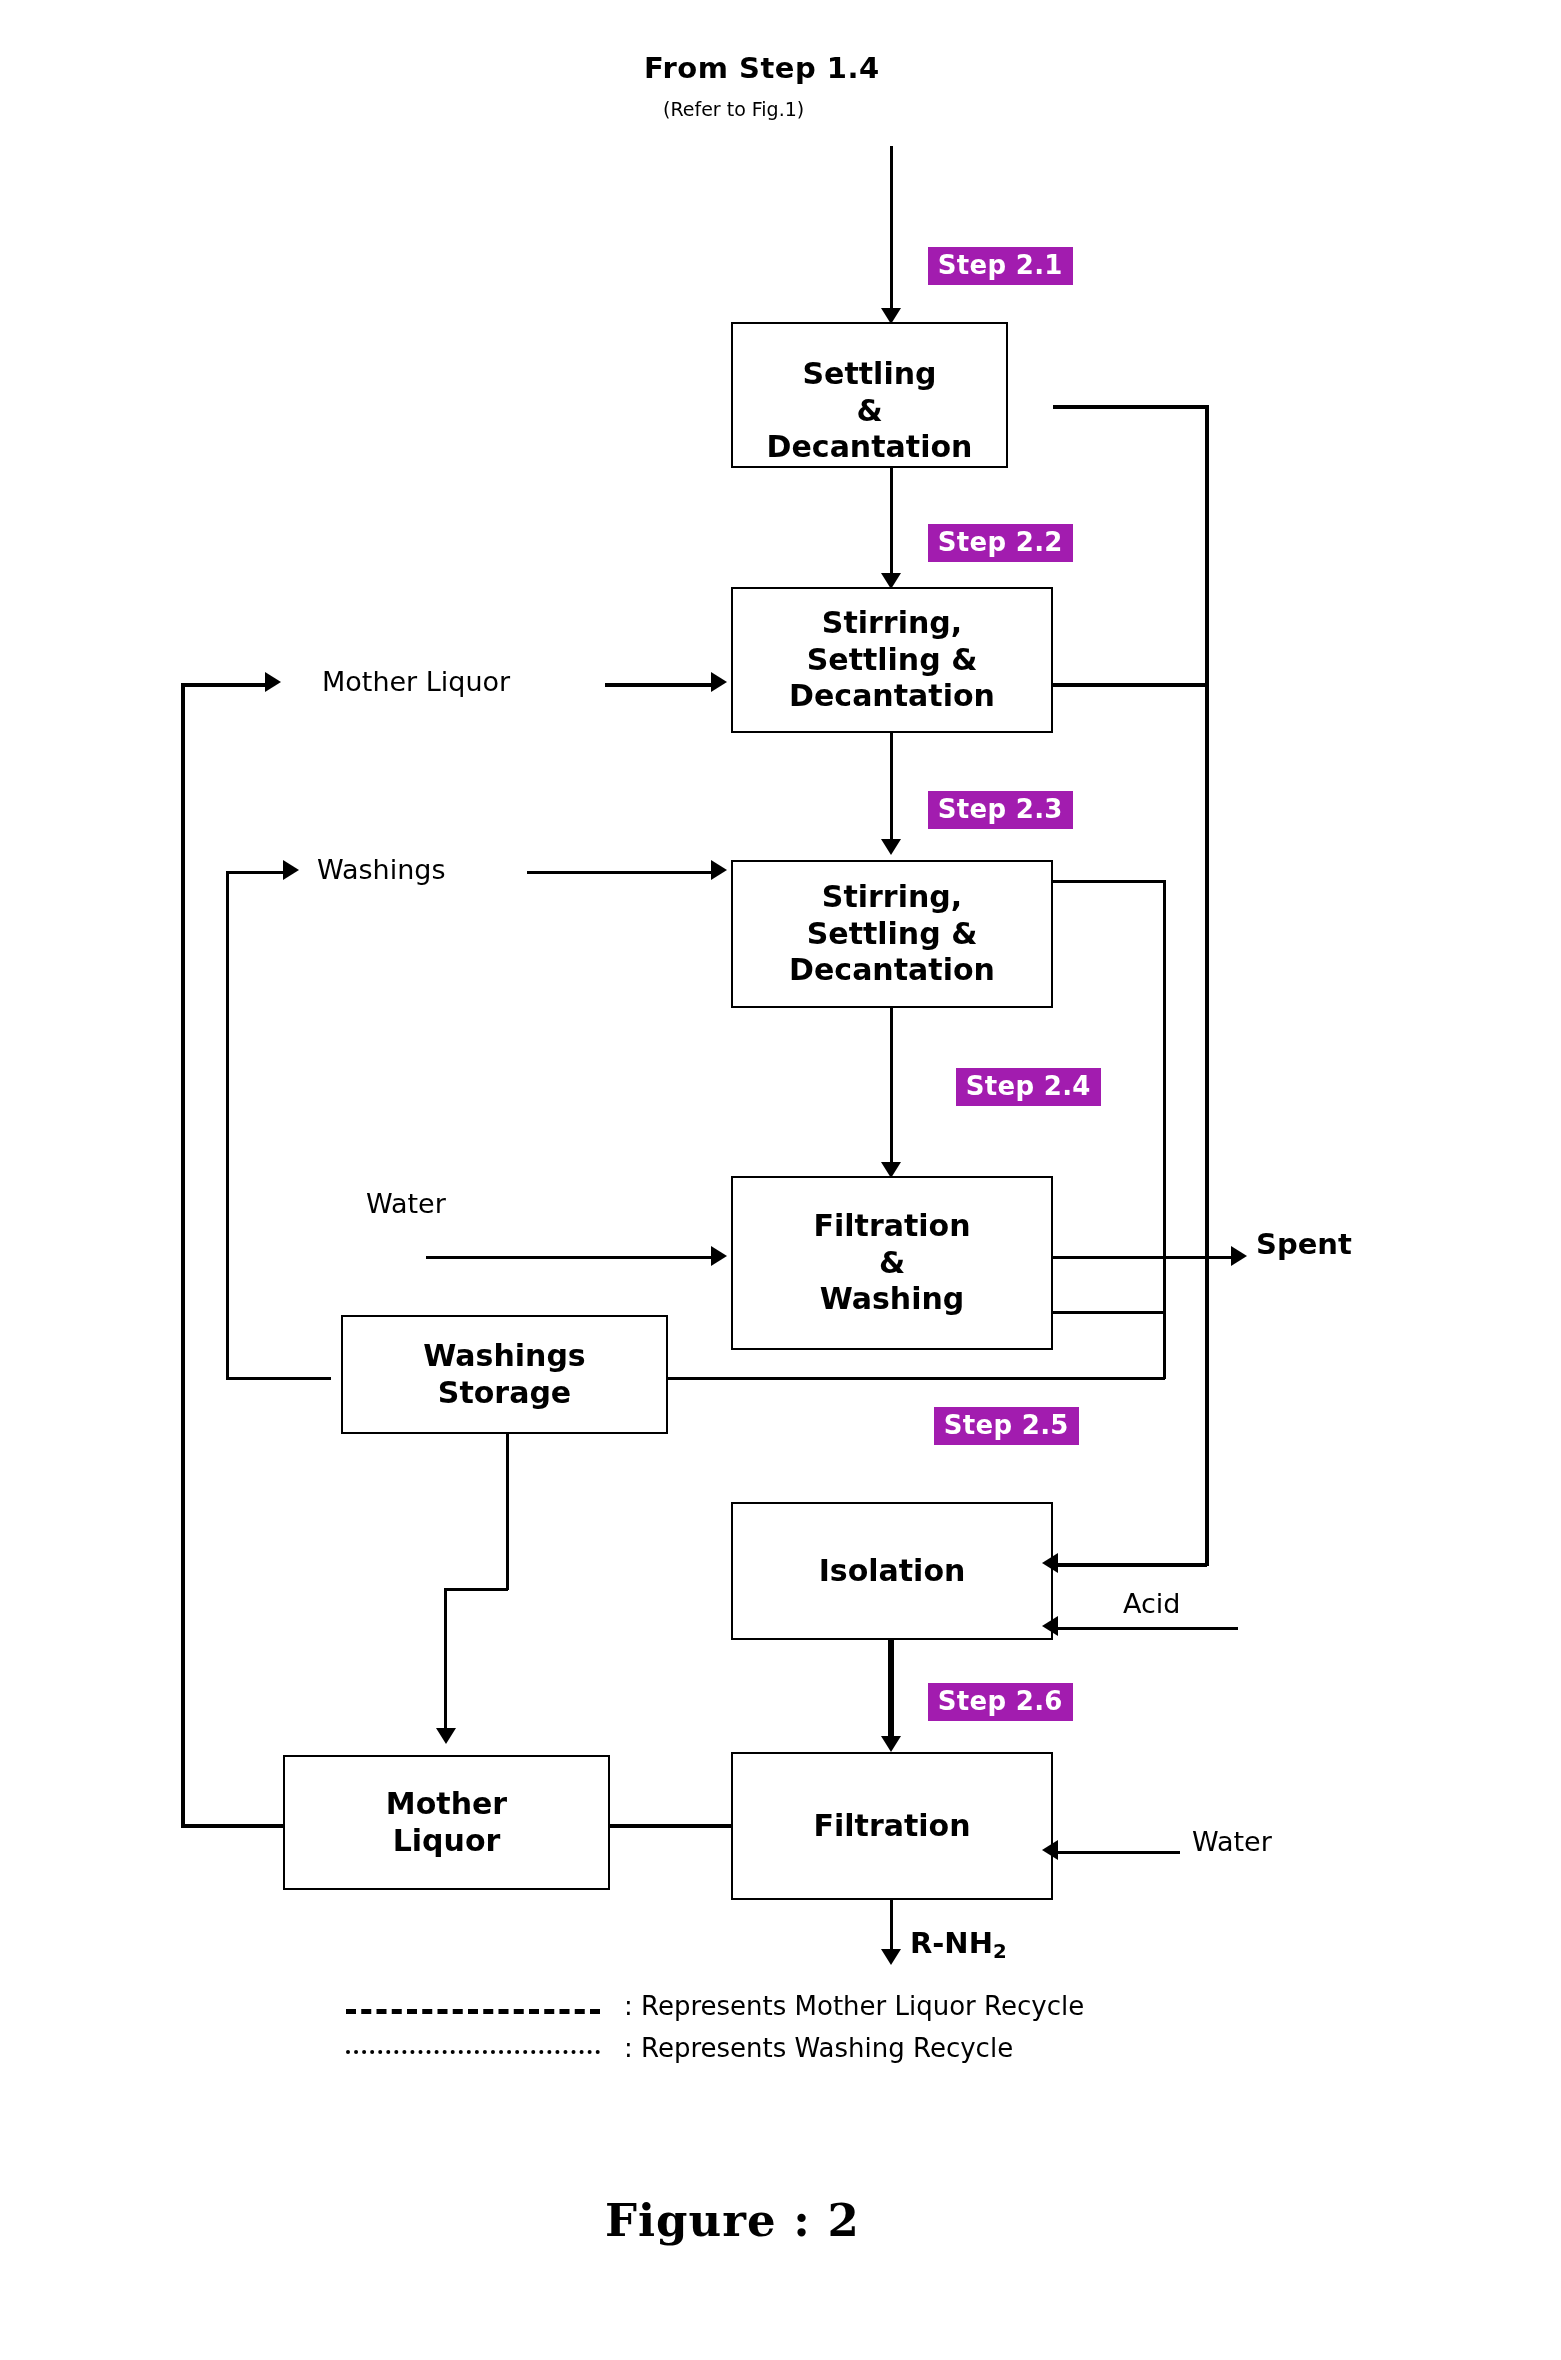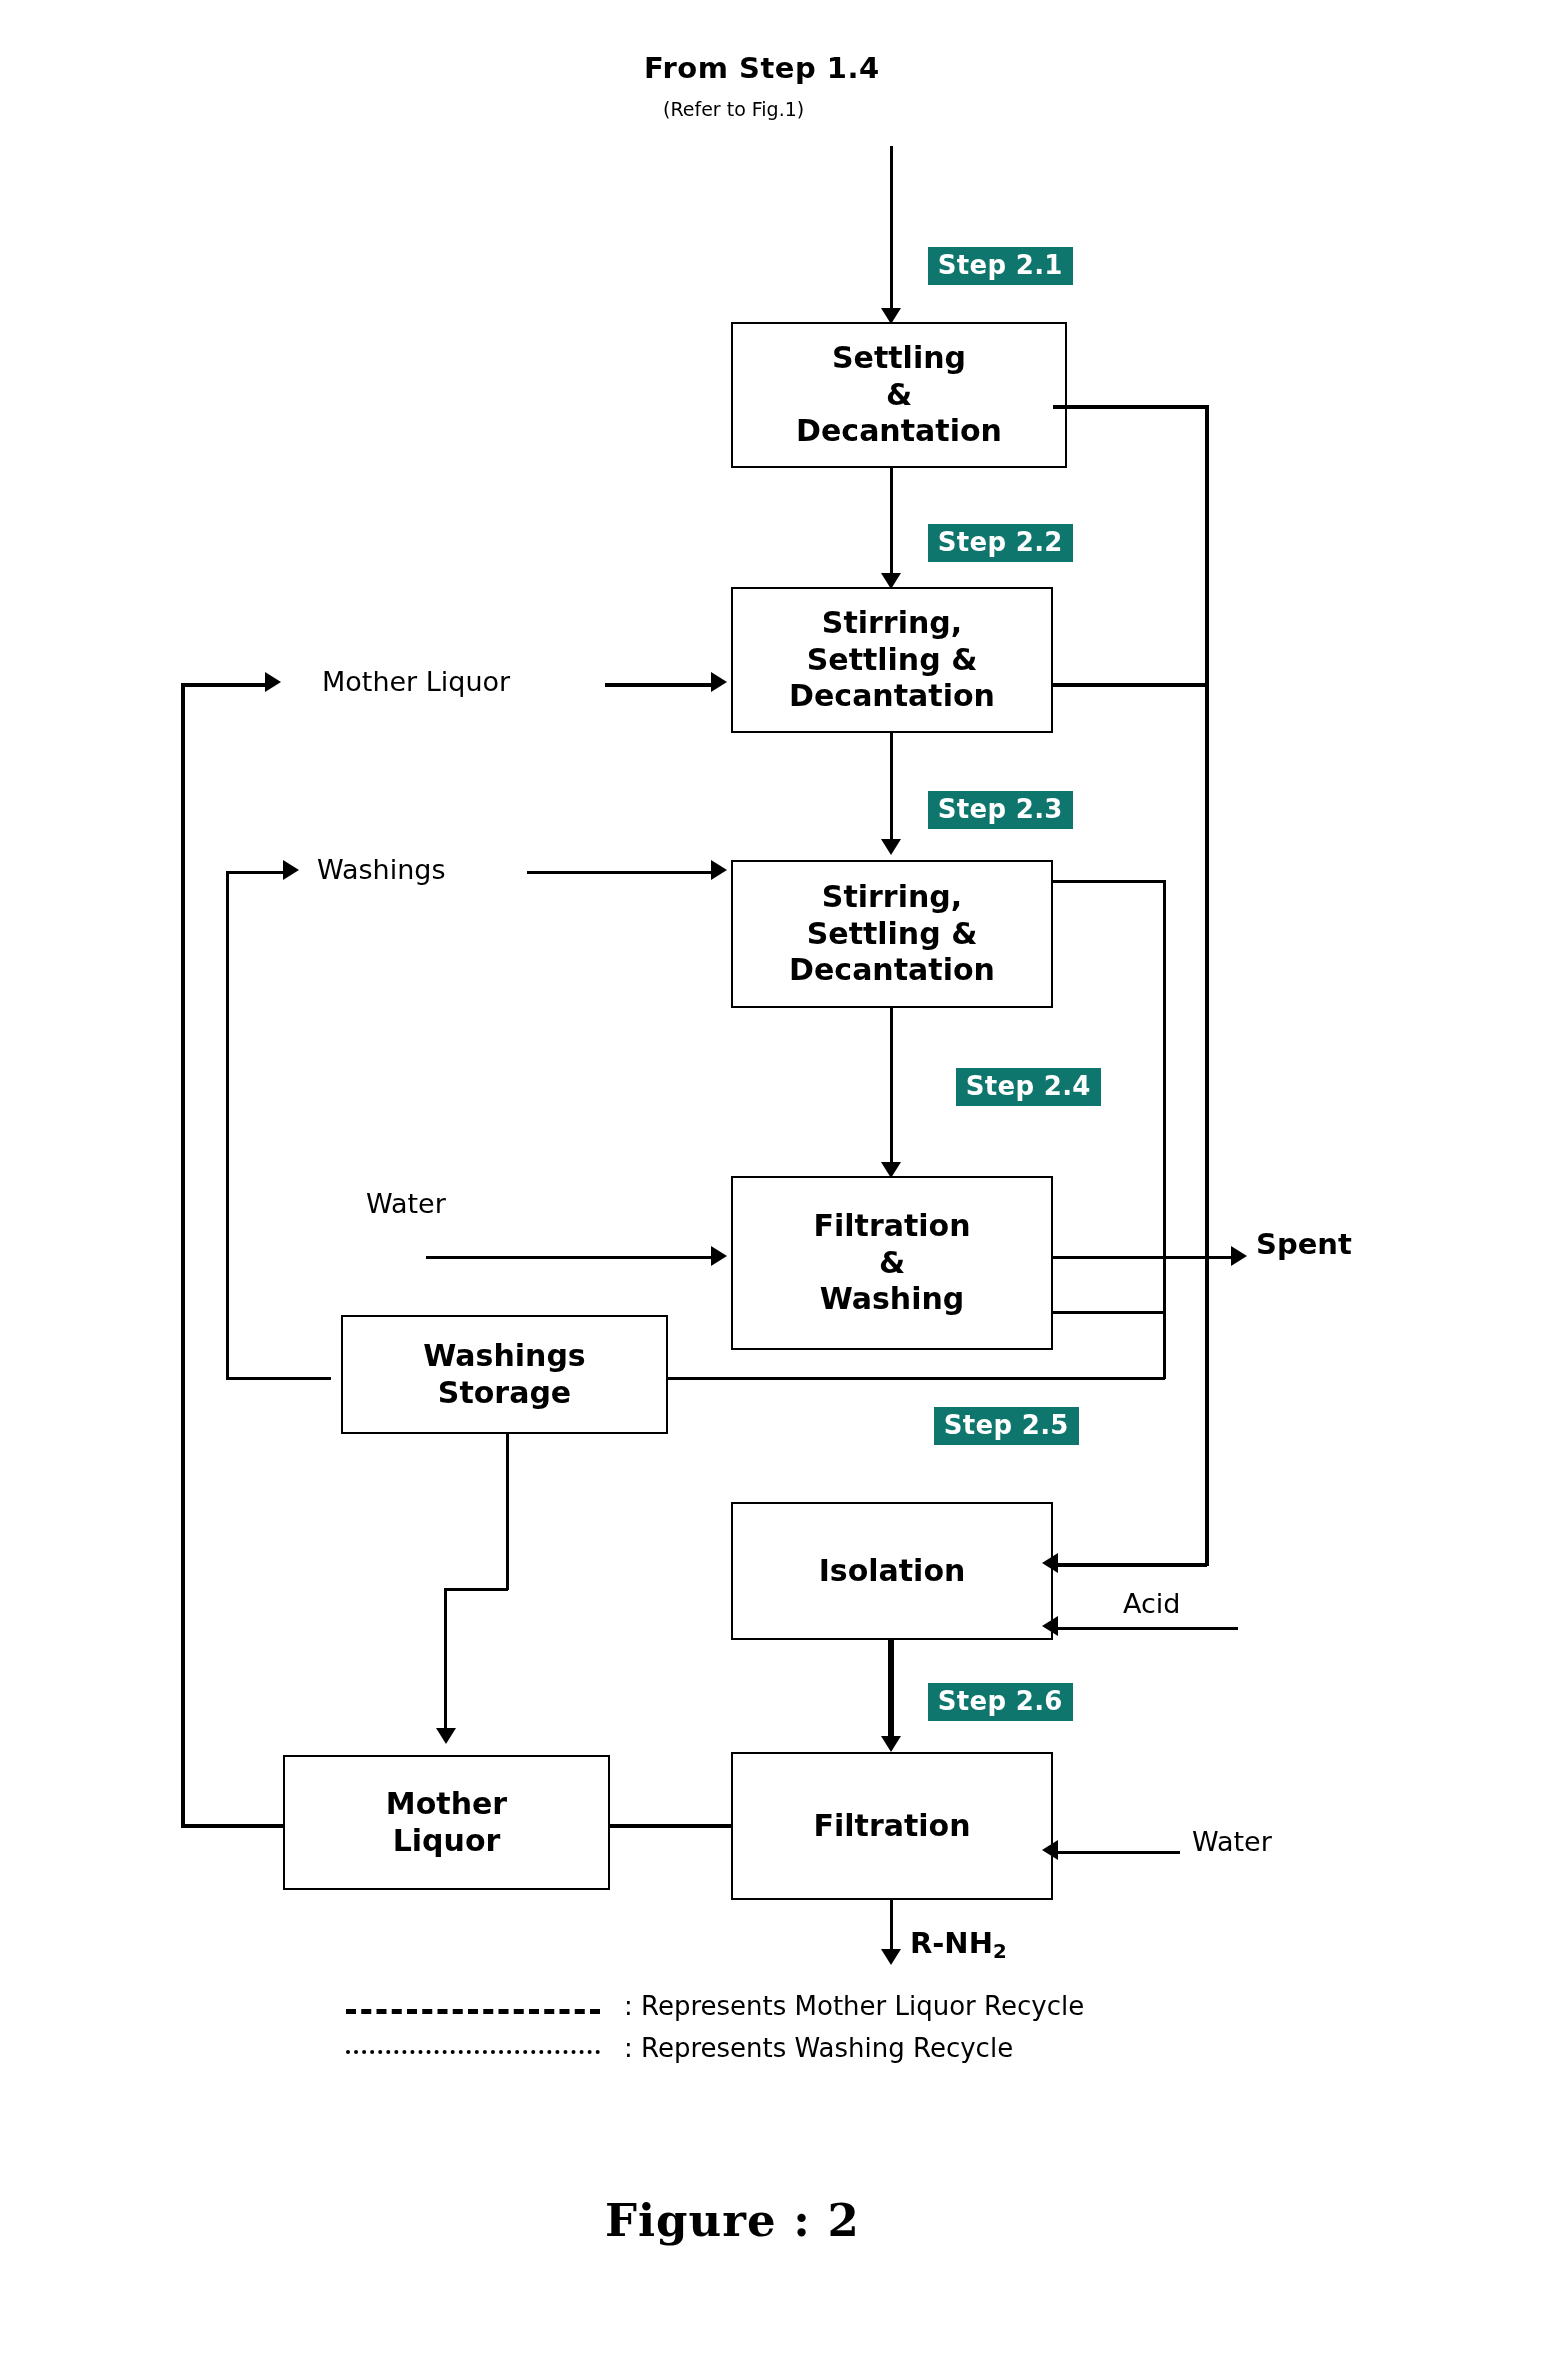--- a/index.html
+++ b/index.html
@@ -10,21 +10,21 @@
 
   
   .hdr-title{position:absolute;font-weight:bold;font-size:29px;letter-spacing:0.5px;}
   .hdr-sub{position:absolute;font-size:19px;}
 
   .flowbox{position:absolute;border:2.9px solid #000;background:#fff;
            display:flex;align-items:center;justify-content:center;
            text-align:center;font-weight:bold;font-size:30px;line-height:1.22;
            box-sizing:border-box;}
 
-  .steplabel{position:absolute;background:#0f766e;color:#fff;font-weight:bold;
+  .steplabel{position:absolute;background:#a21caf;color:#fff;font-weight:bold;
              font-size:26px;padding:4.9px 9.8px 6.8px 9.8px;letter-spacing:0.3px;
              white-space:nowrap;line-height:1;}
 
   .plainlabel{position:absolute;font-size:27px;white-space:nowrap;}
   .boldlabel{position:absolute;font-size:29px;font-weight:bold;white-space:nowrap;}
 
   .legendrow{position:absolute;font-size:26px;white-space:nowrap;}
 
   .figcap{position:absolute;font-family:"DejaVu Serif","Liberation Serif",serif;
           font-weight:bold;font-size:45px;letter-spacing:1px;}
@@ -54,21 +54,21 @@
 <div id="stage">
 
   <div class="hdr-title" style="left:644px;top:51px;">From Step 1.4</div>
   <div class="hdr-sub" style="left:663px;top:98px;">(Refer to Fig.1)</div>
 
   <div class="ln v-solid" style="left:890px;top:146px;height:171px;"></div>
   <div class="ar ar-d" style="left:881px;top:308px;"></div>
 
   <div class="steplabel" style="left:928px;top:247px;">Step 2.1</div>
 
-  <div class="flowbox" style="left:731px;top:322px;width:336px;height:146px;">
+  <div class="flowbox" style="left:731px;top:322px;width:277px;height:146px;align-items:flex-end;">
     <div>
       <div>Settling</div>
       <div>&amp;</div>
       <div>Decantation</div>
     </div>
   </div>
 
   <div class="ln v-solid" style="left:890px;top:468px;height:115px;"></div>
   <div class="ar ar-d" style="left:881px;top:573px;"></div>
 

